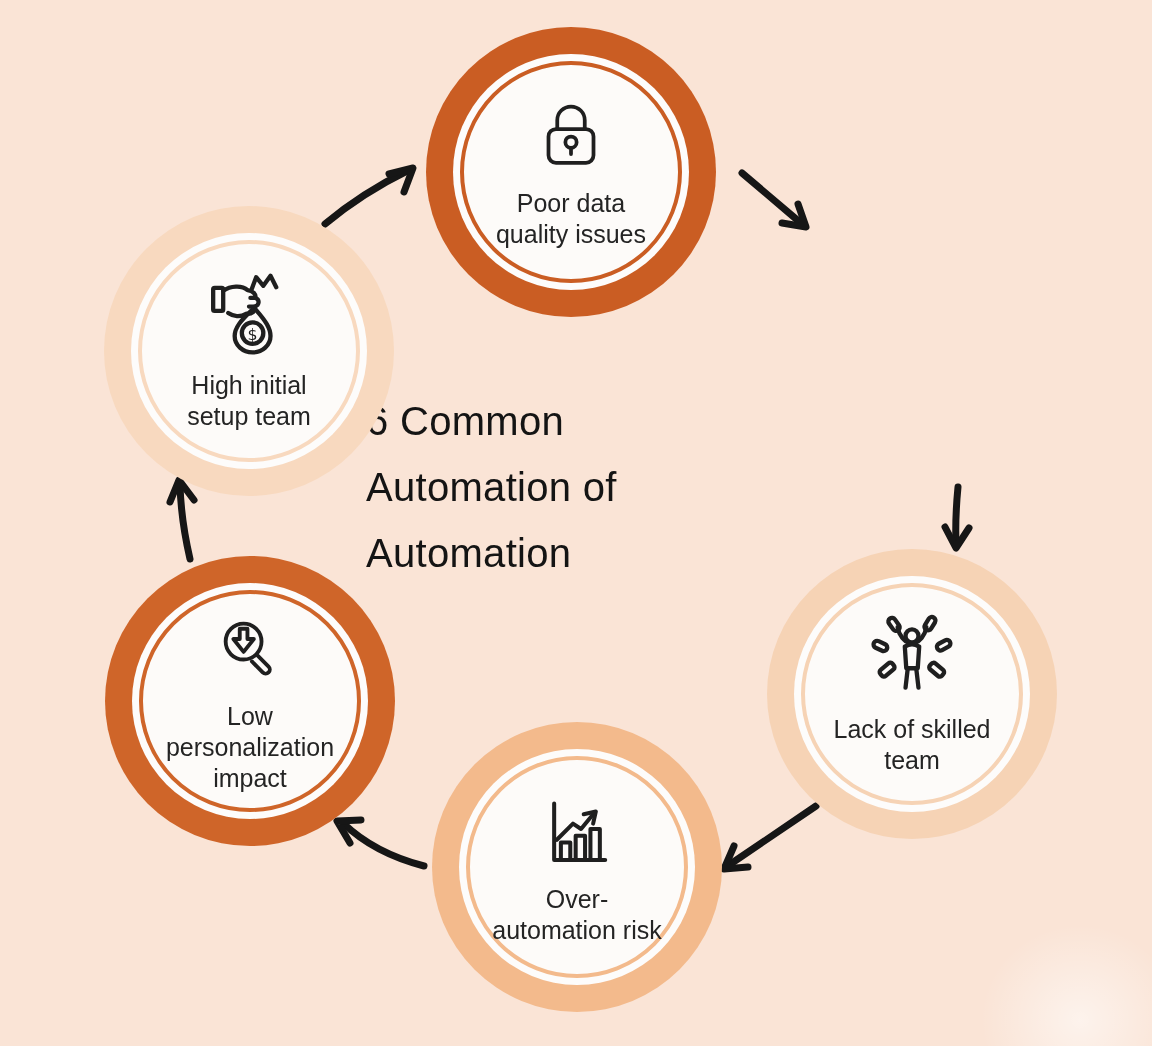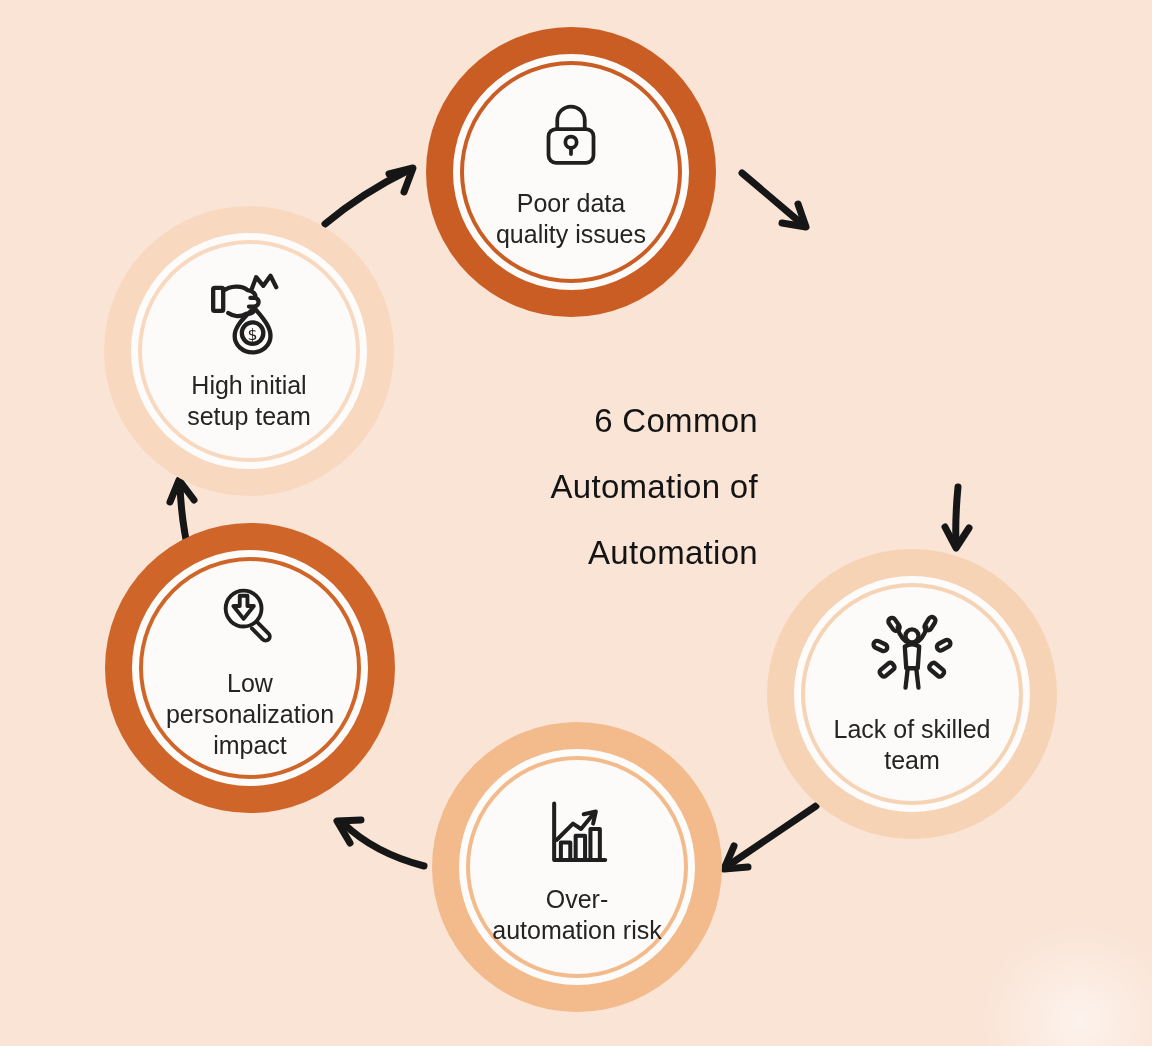--- a/index.html
+++ b/index.html
@@ -5,22 +5,22 @@
   html,body{margin:0;padding:0;}
   body{
     width:1152px;height:1046px;overflow:hidden;
     font-family:"Liberation Sans","DejaVu Sans",sans-serif;
     background:#fae4d6;
   }
   #canvas{position:relative;width:1152px;height:1046px;background:#fae4d6;}
 
   
   .title{
-    position:absolute;left:346px;top:388px;width:412px;
-    text-align:right;font-size:33px;line-height:66px;
+    position:absolute;left:366px;top:388px;width:412px;
+    text-align:left;font-size:40px;line-height:66px;
     color:#141414;letter-spacing:.3px;font-weight:400;
   }
 
   
   .node{
     position:absolute;width:290px;height:290px;border-radius:50%;
     background:var(--ring,#cd6227);
   }
   .node-gap{position:absolute;inset:27px;border-radius:50%;background:#fdfcfb;}
   .node-inner{
@@ -141,21 +141,21 @@
           </g>
         </svg>
         <div class="node-label">
           <div>Lack of skilled</div>
           <div>team</div>
         </div>
       </div>
     </div>
   </div>
 
-  <div class="node" style="left: 105px; top: 523px; text-decoration: underline; --ring: #cf6529;">
+  <div class="node" style="left: 105px; top: 556px; text-decoration: underline; --ring: #cf6529;">
     <div class="node-gap">
       <div class="node-inner">
         <svg class="node-icon" width="82" height="78" viewBox="0 0 64 60">
           <g class="icon-art">
             <circle cx="27" cy="25" r="14"></circle>
             <path d="M24 15 H30 V23 H35 L27 33 L19 23 H24 Z"></path>
             <path d="M38 36 L46.5 44.5 a3.2 3.2 0 0 1 -4.6 4.6 L33.5 40.5"></path>
           </g>
         </svg>
         <div class="node-label">

